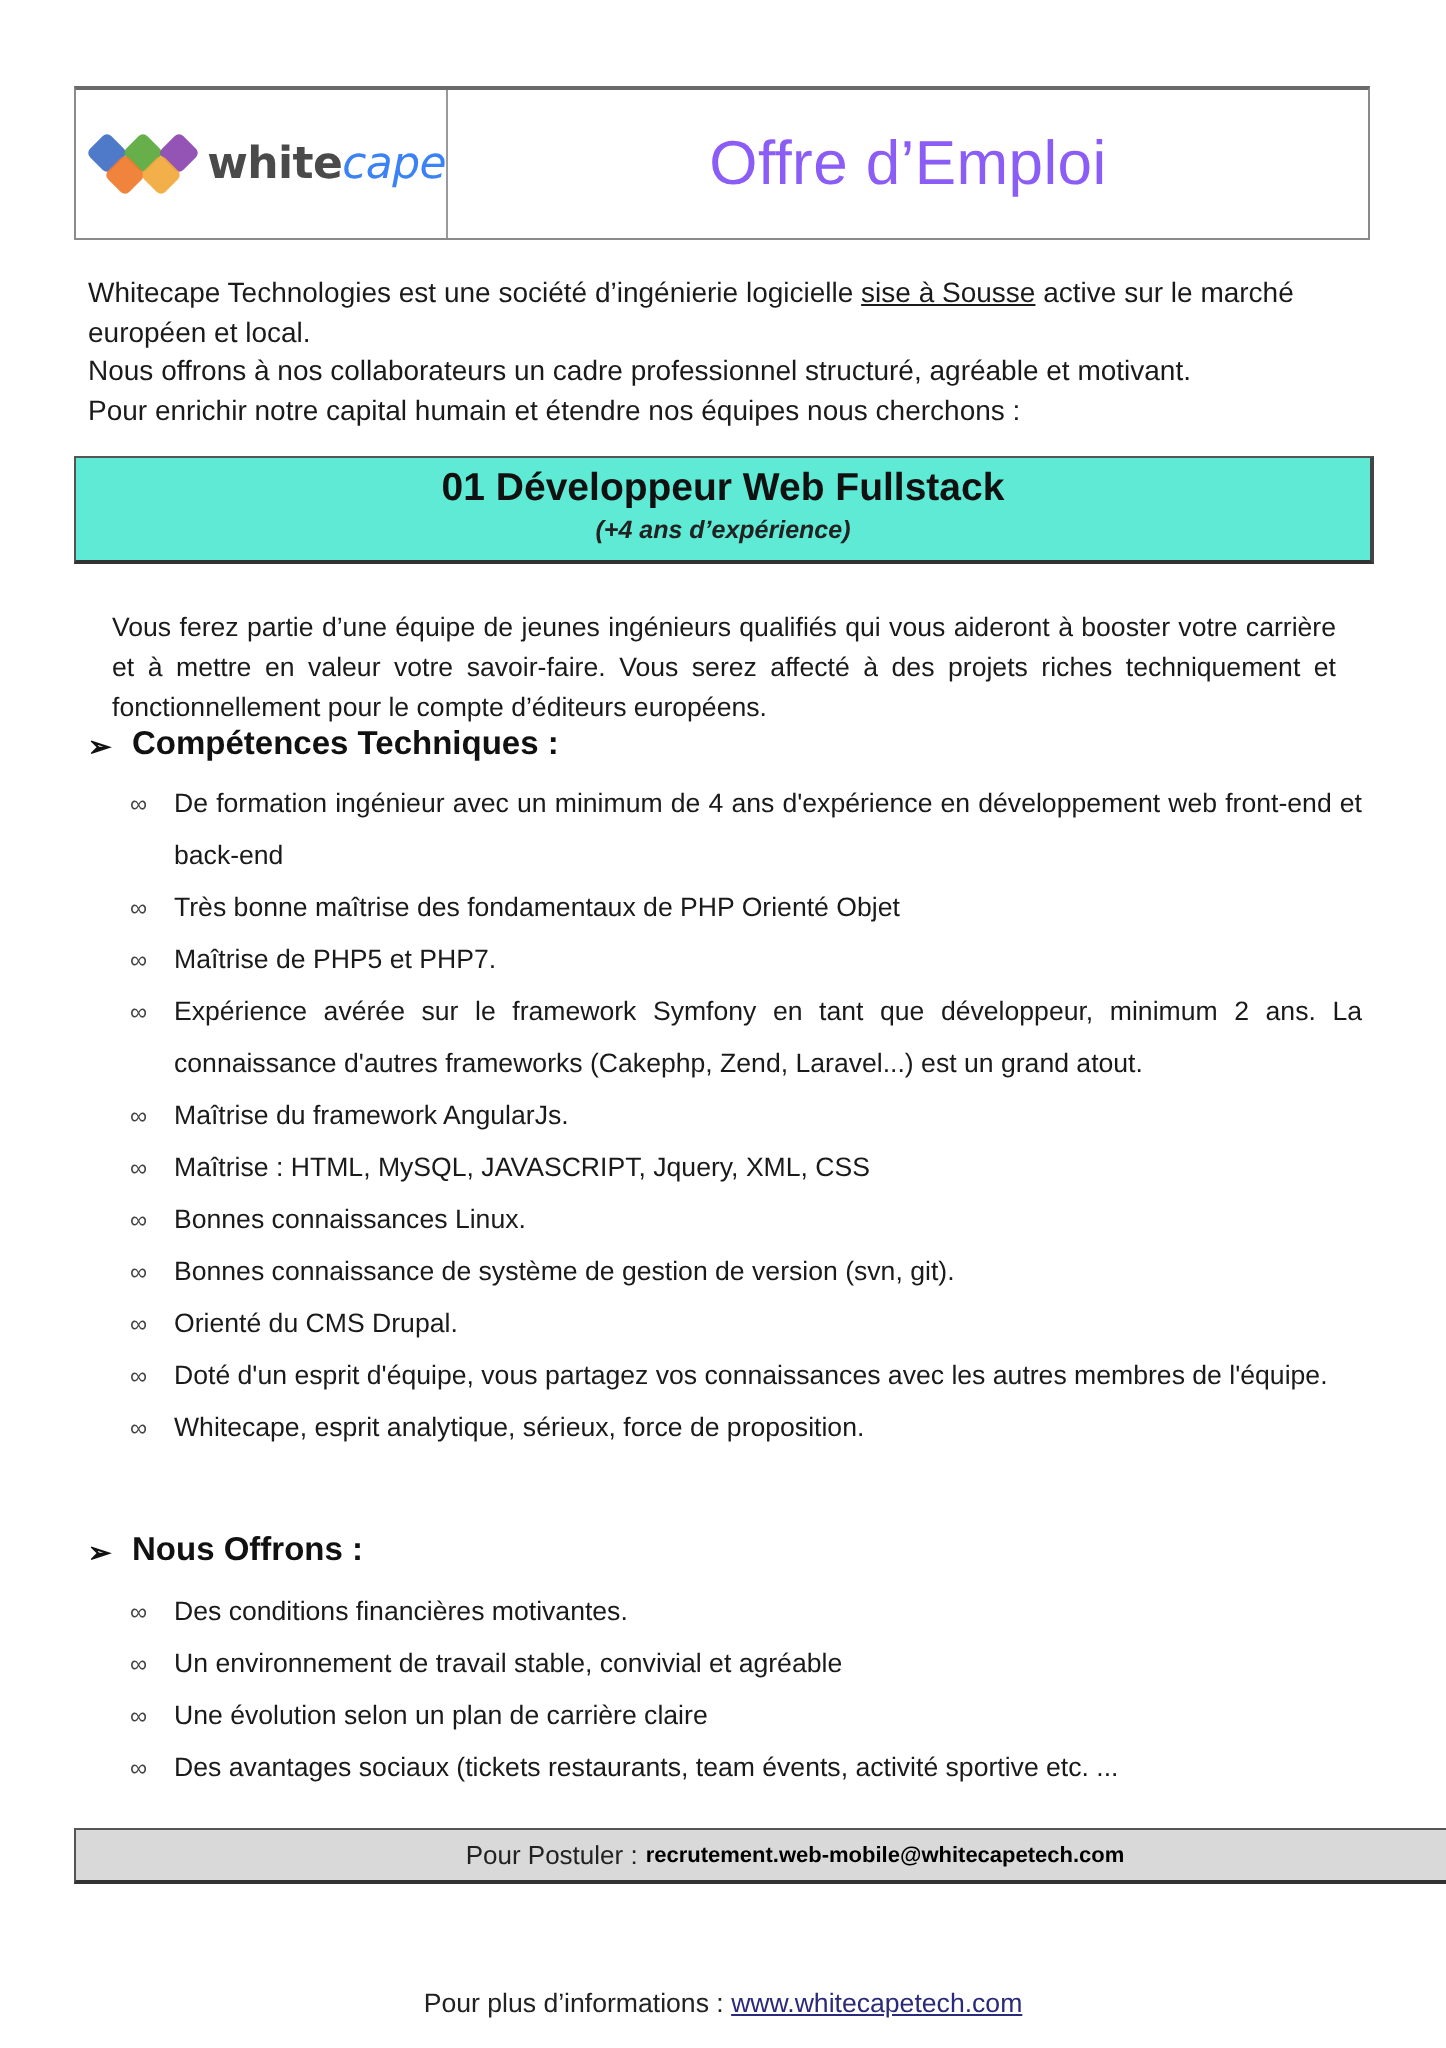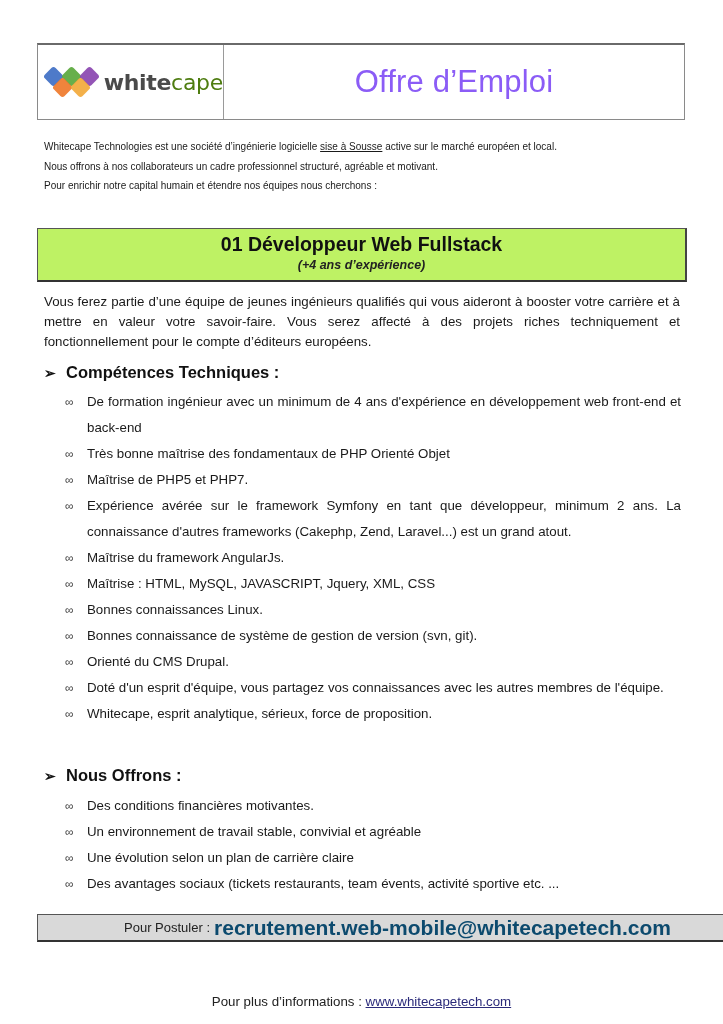--- a/index.html
+++ b/index.html
@@ -5,48 +5,48 @@
   html, body { margin:0; padding:0; background:#ffffff; }
   body { width:723px; height:1024px; position:relative; overflow:hidden;
          font-family:"Liberation Sans", sans-serif; color:#1a1a1a; }
   .header { position:absolute; left:37px; top:43px; width:648px; height:77px;
             border:1px solid #8a8a8a; border-top:2px solid #6a6a6a; box-sizing:border-box; display:flex; }
   .logo-cell { width:186px; border-right:1px solid #9a9a9a; display:flex; align-items:center; padding-left:6px; box-sizing:border-box; }
   .logo-mark { position:relative; width:62px; height:36px; }
   .dia { position:absolute; width:15px; height:15px; transform:rotate(45deg); border-radius:3px; opacity:0.92; }
   .logo-text { font-family:"DejaVu Sans", sans-serif; font-size:22px; letter-spacing:-0.3px; margin-left:4px; }
   .logo-text .w1 { color:#4a4a4a; font-weight:bold;margin-left:36px; }
-  .logo-text .w2 { color:#4d7c0f; }
+  .logo-text .w2 { color:#3b82f6;font-style:italic; }
   .title-cell { flex:1; display:flex; align-items:center; justify-content:center; }
   .title-cell h1 { margin:0; font-size:31px; font-weight:normal; color:#8b5cf6; letter-spacing:0.2px; }
 
-  .intro { position:absolute; left:44px; top:137px; width:640px; font-size:10px; line-height:19.5px; }
+  .intro { position:absolute; left:44px; top:137px; width:640px; font-size:14px; line-height:19.5px; }
   .intro p { margin:0; }
   .u { text-decoration:underline; }
 
-  .jobbox { position:absolute; left:37px; top:228px; width:650px; height:54px; background:#bef264;
+  .jobbox { position:absolute; left:37px; top:228px; width:650px; height:54px; background:#5eead4;
             border:1px solid #555; border-bottom:2px solid #333; border-right:2px solid #444; box-sizing:border-box; text-align:center; }
   .jobbox .jt { font-size:19.5px; font-weight:bold; margin-top:4px; color:#111; }
   .jobbox .js { font-size:12.5px; font-weight:bold; font-style:italic; margin-top:2px; color:#222; }
 
   .desc { position:absolute; left:44px; top:292px; width:636px; font-size:13.3px; line-height:20px; text-align:justify; }
-  .desc p { margin:0; }
+  .desc p { margin:12px; }
 
   .section-h { position:absolute; left:44px; font-size:16.5px; font-weight:bold; color:#111; display:flex; align-items:center; }
   .section-h .arrow { font-size:14px; width:22px; display:inline-block; }
 
   .list { position:absolute; left:65px; width:616px; list-style:none; margin:0; padding:0; font-size:13.3px; }
   .list li { position:relative; padding-left:22px; line-height:26px; margin:0; text-align:justify; }
   .list li .b { position:absolute; left:0; top:0; font-size:12px; color:#444; }
 
   .apply { position:absolute; left:37px; top:914px; width:722px; height:28px; background:#d9d9d9;
            border:1px solid #555; border-bottom:2px solid #333; border-right:2px solid #444; box-sizing:border-box;
            display:flex; align-items:center; justify-content:center; }
   .apply .lbl { font-size:13px; color:#222; margin-right:4px; }
-  .apply .mail { font-size:21px; font-weight:bold; color:#0c4a6e;text-align:center; }
+  .apply .mail { font-size:11px; font-weight:bold; color:#000000;text-align:center; }
 
   .more { position:absolute; left:0; top:994px; width:723px; text-align:center; font-size:13.3px; color:#222; }
   .more a { color:#2a2a7a; text-decoration:underline; }
 </style>
 </head>
 <body>
 
 <div class="header">
   <div class="logo-cell">
     <div class="logo-mark">

